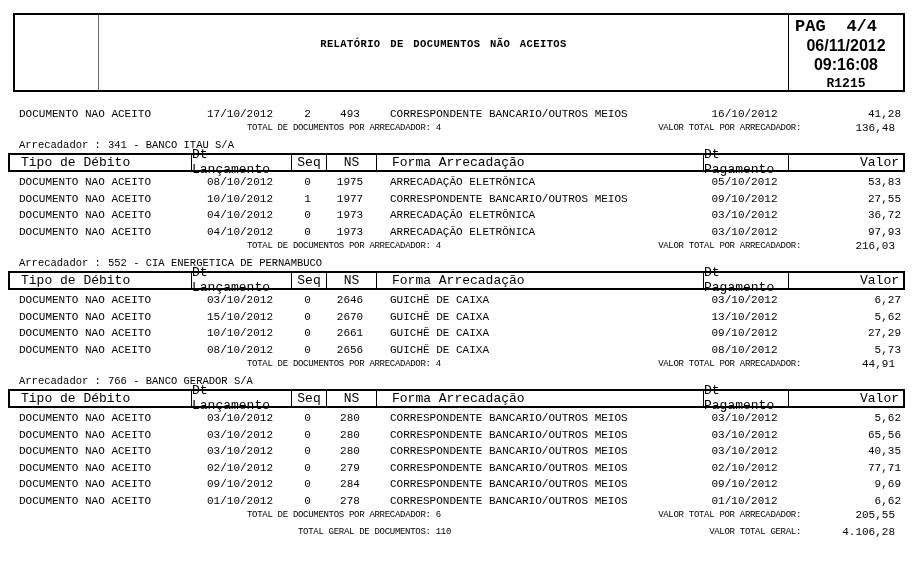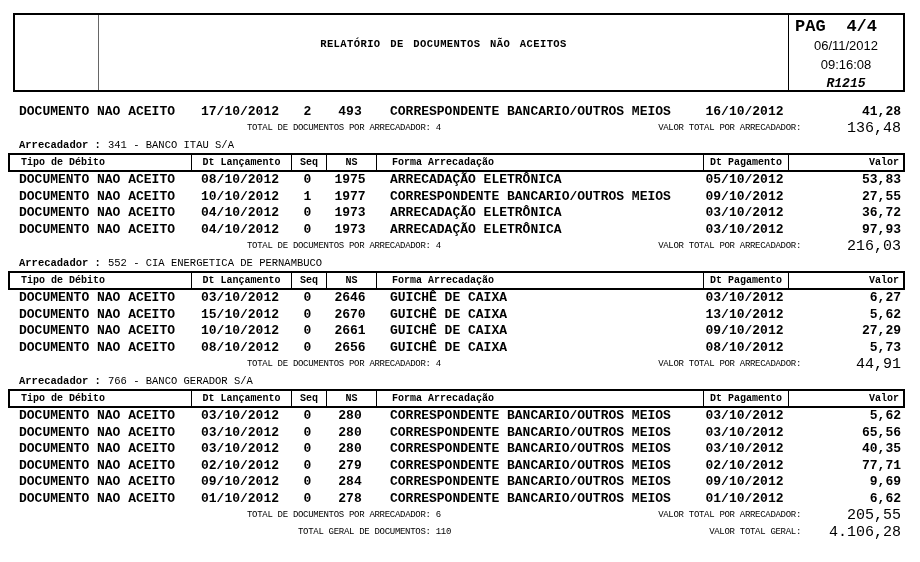--- a/index.html
+++ b/index.html
@@ -21,54 +21,54 @@
   .title { margin-top:23px; text-align:center; font-weight:bold; font-size:10.5px;
            letter-spacing:0.4px; word-spacing:3px; }
   .period { margin-top:13px; text-align:center;
             font-family:"Liberation Sans","DejaVu Sans",sans-serif; font-size:10.5px; }
   .period .plabel { font-weight:bold; margin-right:7px; }
   .period .pfrom, .period .pto { margin:0 3px; }
 
   .pag-line { display:flex; justify-content:space-between; padding:0 26px 0 6px;
               font-weight:bold; font-size:17px; line-height:19px; }
   .hr-date, .hr-time { font-family:"Liberation Sans","DejaVu Sans",sans-serif;
-              font-weight:normal; font-size:13px; line-height:19px; }
-  .hr-code { font-weight:bold; font-size:13px; line-height:19px;font-style:italic; }
+              font-weight:bold; font-size:16px; line-height:19px; }
+  .hr-code { font-weight:bold; font-size:13px; line-height:19px; }
 
   
   .section { margin-top:2px; }
   .section:first-child { margin-top:11px; }
 
   .arrec { height:13px; line-height:13px; margin-top:3px; padding-left:11px; font-size:10.5px; }
-  .arrec .lbl { font-weight:bold; }
+  .arrec .lbl { font-weight:normal; }
   .arrec .val { margin-left:7px; }
 
   .thead { display:flex; border:2px solid #000; height:19px; margin-top:1px;
-           font-weight:bold; font-size:10px; align-items:stretch; width:897px; }
+           font-weight:normal; font-size:13px; align-items:stretch; width:897px; }
   .th { border-right:1px solid #000; display:flex; align-items:center; flex:0 0 auto; }
   .th:last-child { border-right:none; }
 
-  .trow { display:flex; height:16.5px; font-size:13px; align-items:center; width:897px;font-weight:bold; }
+  .trow { display:flex; height:16.5px; font-size:11px; align-items:flex-end; width:897px; }
   .td { flex:0 0 auto; display:flex; align-items:center; overflow:hidden; }
 
   .c-tipo  { width:182px; padding-left:11px; }
   .c-dtl   { width:100px; justify-content:center; }
   .c-seq   { width:35px;  justify-content:center; }
   .c-ns    { width:50px;  justify-content:center; }
   .c-forma { width:327px; padding-left:15px; }
   .c-dtp   { width:85px;  justify-content:center; }
   .c-valor { width:118px; justify-content:flex-end; padding-right:4px; }
   .thead .c-valor { width:114px; }
 
   
   .totals { position:relative; height:15px; line-height:15px; margin-top:1px;
             font-size:9px; letter-spacing:-0.3px; }
   .totals .t-left   { position:absolute; left:239px; }
   .totals .t-vlabel { position:absolute; right:104px; }
-  .totals .t-value  { position:absolute; right:4px; font-size:15px; letter-spacing:0; }
+  .totals .t-value  { position:absolute; right:10px; font-size:11px; letter-spacing:0; }
   .totals.grand { margin-top:2px; }
   .totals.grand .t-left { left:290px; }
 </style>
 </head>
 <body>
 
 <div class="page">
   <div class="content">
 
     <div class="hdr">

